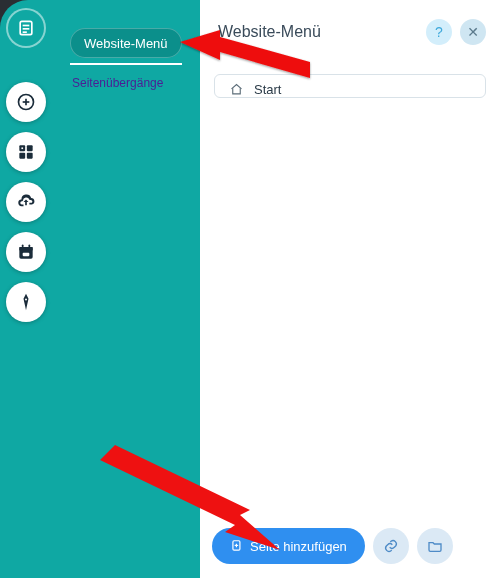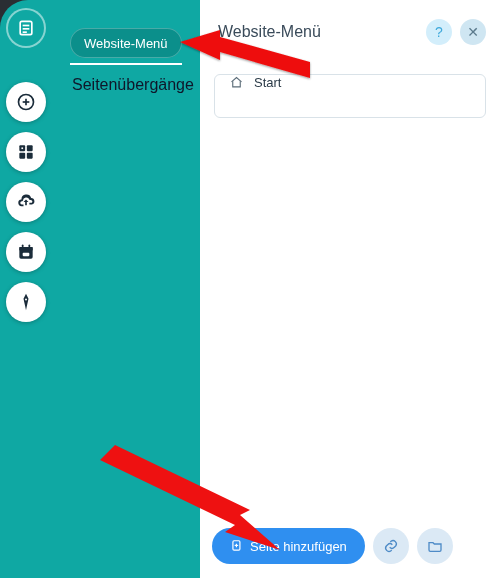--- a/index.html
+++ b/index.html
@@ -22,21 +22,21 @@
   }
   .tab-pill.active {
     background: #0b8f8b;
     box-shadow: 0 0 0 1px rgba(255,255,255,.25) inset;
     position: relative;
   }
   .tab-pill.active::after {
     content: ""; position: absolute; left: 0; right: 0; bottom: -7px; height: 2px; background: #fff;
   }
   .tab-link {
-    color: #0f172a; font-size: 16px; padding: 0 2px; cursor: pointer;
+    color: #4c1d95; font-size: 12px; padding: 0 2px; cursor: pointer;
   }
 
   
   .rail {
     position: absolute; left: 6px; top: 8px; display: flex; flex-direction: column; gap: 10px; z-index: 5;
   }
   .rail-btn {
     width: 40px; height: 40px; border-radius: 50%; background: #fff;
     display: flex; align-items: center; justify-content: center;
     box-shadow: 0 1px 4px rgba(0,0,0,.25);
@@ -62,22 +62,22 @@
   .circle-btn {
     width: 26px; height: 26px; border-radius: 50%;
     display: flex; align-items: center; justify-content: center;
     font-size: 14px; cursor: pointer; margin-left: 8px;
   }
   .circle-btn.help { background: #d3eefb; color: #3fa9db; }
   .circle-btn.close { background: #cfe6f2; color: #5b7a8c; }
 
   .page-list { padding: 10px 14px; display: flex; flex-direction: column; gap: 8px; }
   .page-item {
-    height: 44px; border: 1px solid #d9e2e8; border-radius: 6px;
-    display: flex; align-items: flex-start; gap: 10px; padding: 0 14px;
+    height: 24px; border: 1px solid #d9e2e8; border-radius: 6px;
+    display: flex; align-items: flex-end; gap: 10px; padding: 0 14px;
     font-size: 13px; color: #2a3a47; cursor: pointer; background: #fff;
   }
   .page-item svg { width: 15px; height: 15px; color: #5b6c78; flex-shrink: 0; }
 
   .rp-footer {
     position: absolute; bottom: 0; left: 0; right: 0; height: 64px;
     display: flex; align-items: center; gap: 8px; padding: 0 12px;
     background: #fff;
   }
   .add-page-btn {

